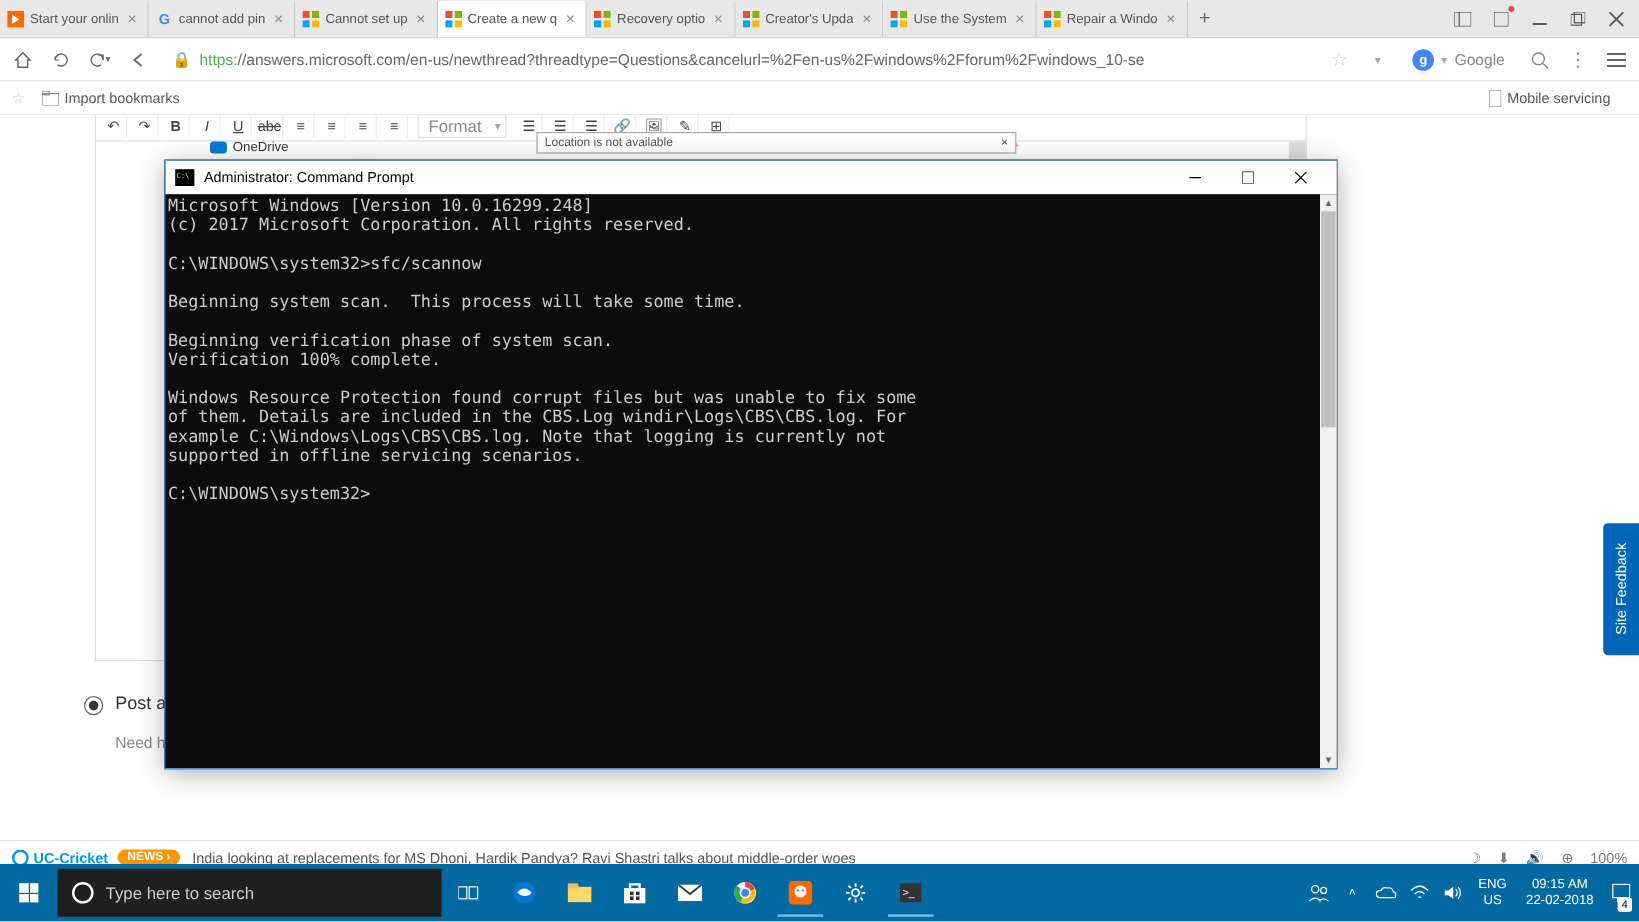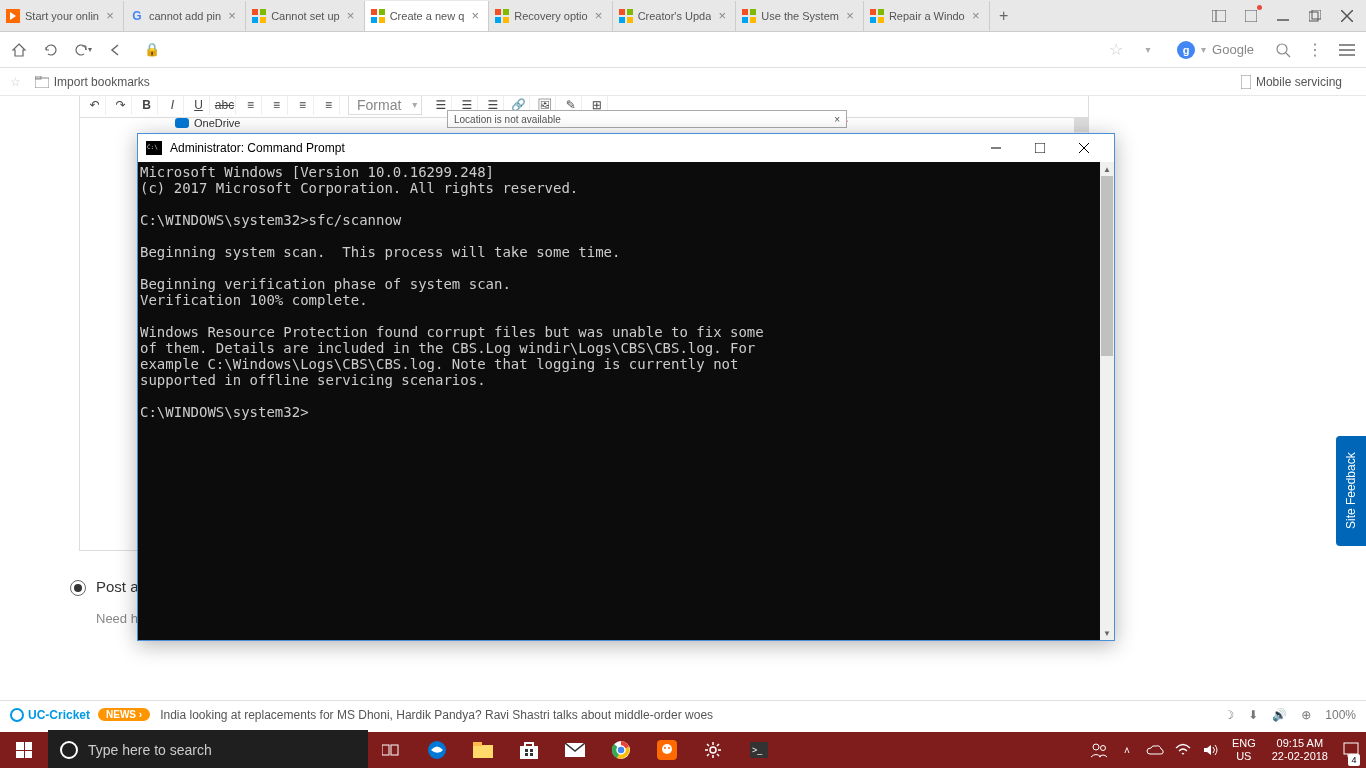--- a/index.html
+++ b/index.html
@@ -81,21 +81,21 @@
 
 .site-feedback { position: absolute; right: 0; top: 340px; width: 30px; height: 110px; background: #0067b8; color: #fff; font-size: 12px; display: flex; align-items: center; justify-content: center; writing-mode: vertical-rl; transform: rotate(180deg); cursor: pointer; border-radius: 0 4px 4px 0; }
 
 
 .news-bar { position: absolute; left: 0; right: 0; bottom: 40px; height: 28px; background: #fff; border-top: 1px solid #e0e0e0; display: flex; align-items: center; padding: 0 10px; font-size: 12px; color: #555; }
 .uc-badge { color: #0099e5; font-weight: bold; margin-right: 8px; display: flex; align-items: center; gap: 4px; }
 .news-pill { background: #ff9500; color: #fff; border-radius: 10px; padding: 1px 8px; font-size: 10px; margin-right: 10px; font-weight: bold; }
 .news-right { margin-left: auto; display: flex; align-items: center; gap: 14px; color: #777; }
 
 
-.taskbar { position: absolute; left: 0; right: 0; bottom: 0; height: 36px; background: #7f1d1d; display: flex; align-items: center; color: #fff; }
+.taskbar { position: absolute; left: 0; right: 0; bottom: 0; height: 48px; background: #0369a1; display: flex; align-items: center; color: #fff; }
 .start-btn { width: 48px; height: 40px; display: flex; align-items: center; justify-content: center; cursor: pointer; }
 .win-logo { width: 16px; height: 16px; display: grid; grid-template-columns: 1fr 1fr; grid-template-rows: 1fr 1fr; gap: 1px; }
 .win-logo > div { background: #fff; }
 .search-bar { width: 320px; height: 40px; background: #1f1f1f; display: flex; align-items: center; padding: 0 12px; color: #ccc; font-size: 14px; gap: 10px; }
 .cortana-ring { width: 18px; height: 18px; border: 2px solid #fff; border-radius: 50%; }
 .tb-icons { display: flex; align-items: center; height: 40px; }
 .tb-icon { width: 46px; height: 40px; display: flex; align-items: center; justify-content: center; cursor: pointer; position: relative; }
 .tb-icon.active::after { content: ''; position: absolute; bottom: 0; left: 4px; right: 4px; height: 2px; background: #76b9ed; }
 .systray { margin-left: auto; display: flex; align-items: center; height: 40px; padding-right: 4px; gap: 6px; }
 .tray-icon { width: 22px; height: 40px; display: flex; align-items: center; justify-content: center; color: #fff; font-size: 13px; cursor: pointer; }
@@ -249,20 +249,21 @@
       </svg>
       <span style="font-size:8px;color:#666;margin-left:-2px">▾</span>
     </span>
   <span class="nav-btn">
       <svg width="14" height="14">
         <path d="M10 2 L4 7 L10 12" fill="none" stroke="#666" stroke-width="1.5"></path>
       </svg>
     </span>
   <div class="url-field">
     <span class="url-lock">🔒</span>
+    <span class="url-text"><span class="url-https">https</span><span>://answers.microsoft.com/en-us/newthread?threadtype=Questions&amp;cancelurl=%2Fen-us%2Fwindows%2Fforum%2Fwindows_10-se</span></span>
   </div>
   <span class="nav-btn" style="color:#ccc">☆</span>
   <span class="nav-btn" style="font-size:10px;color:#aaa">▾</span>
   <div class="search-box">
     <span class="g-badge">g</span>
     <span style="font-size:10px;color:#aaa">▾</span>
     <span>Google</span>
   </div>
   <span class="nav-btn">
       <svg width="16" height="16">

